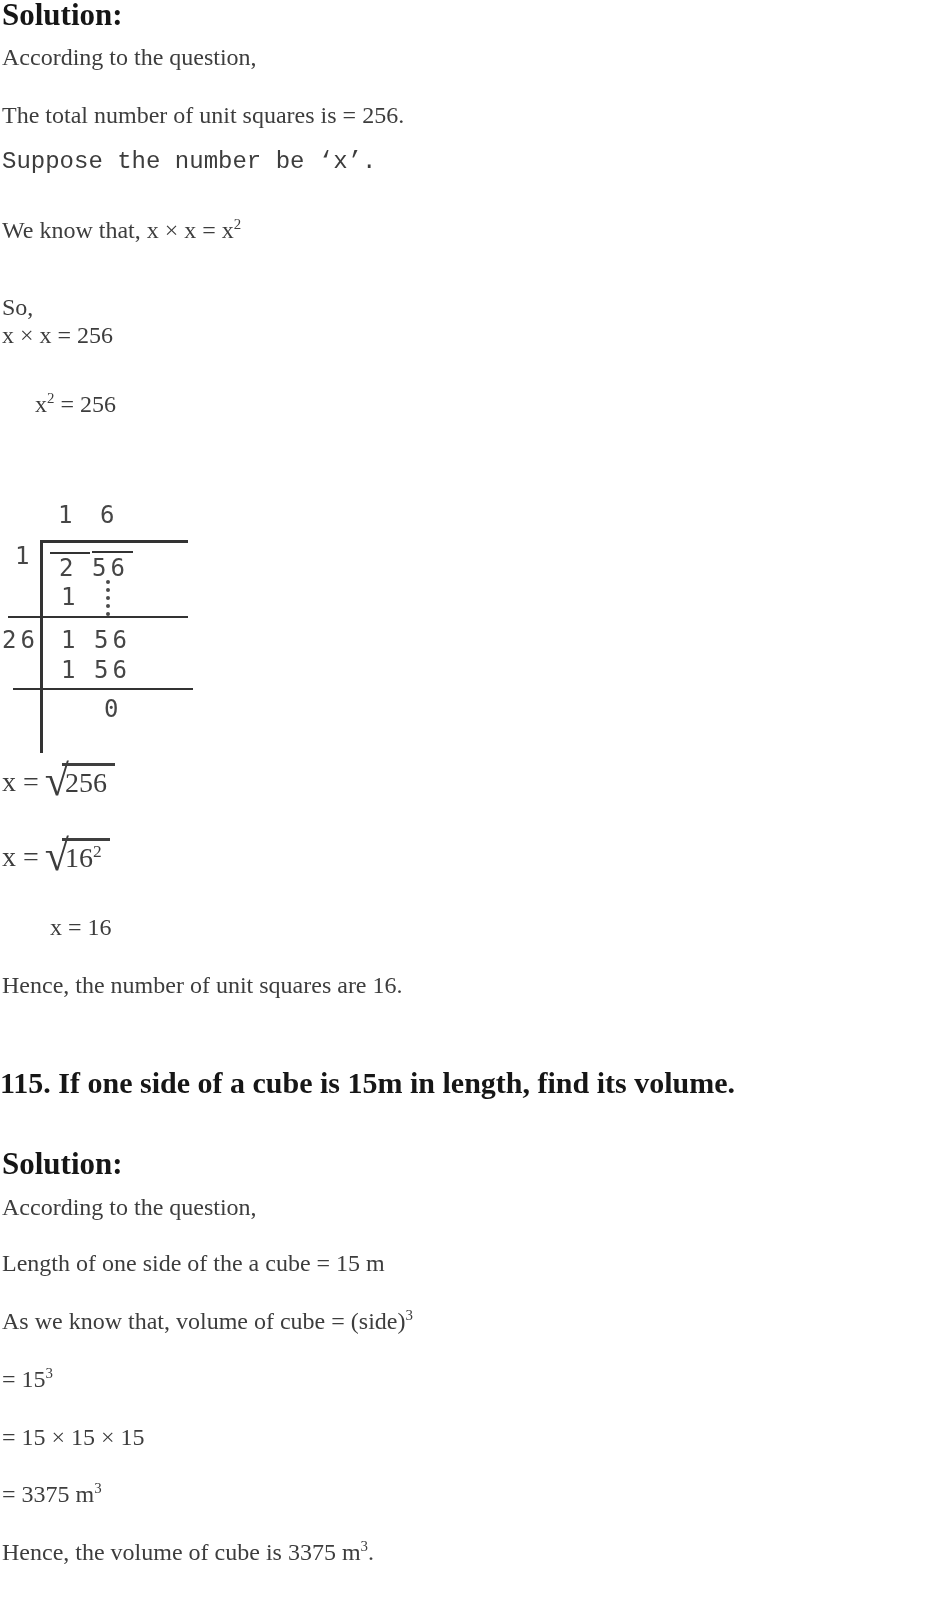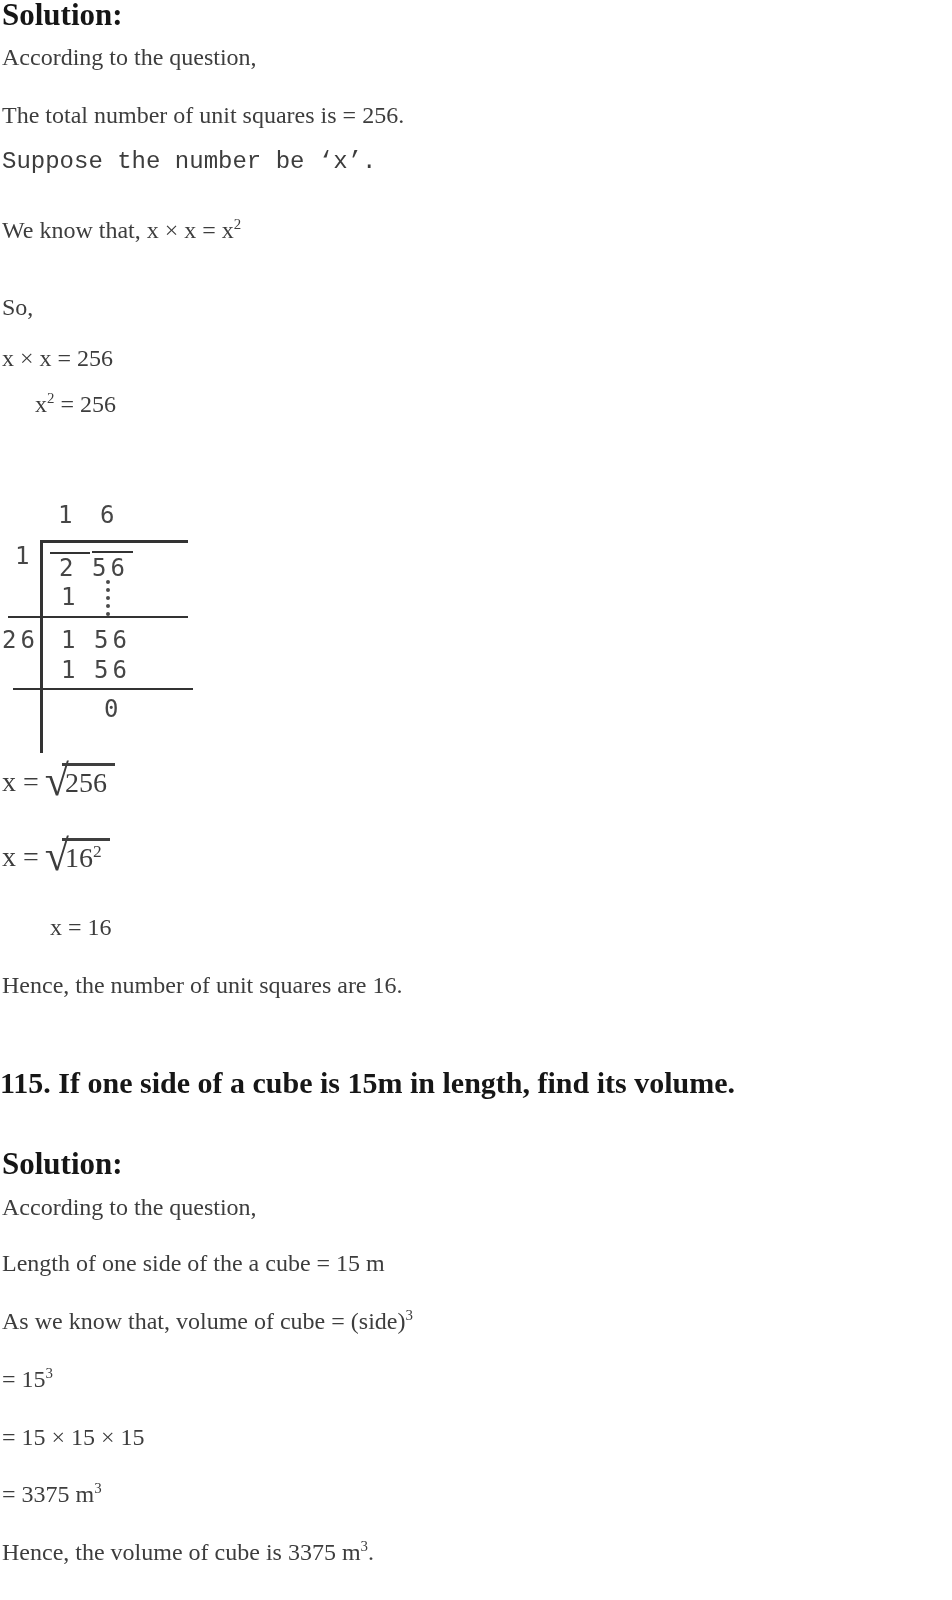--- a/index.html
+++ b/index.html
@@ -59,21 +59,21 @@
 
   <div class="h-solution" style="top:-3px;">Solution:</div>
 
   <div class="p" style="top:39px;">According to the question,</div>
   <div class="p" style="top:97px;">The total number of unit squares is = 256.</div>
   <div class="p" style="top:144px;font-family:Liberation Mono, monospace;">Suppose the number be ‘x’.</div>
 
   <div class="p" style="top:212px;"><span>We know that, x × x = x</span><span class="sup">2</span></div>
 
   <div class="p" style="top:271px;margin-top:18px;">So,</div>
-  <div class="p" style="top:340px;">x × x = 256</div>
+  <div class="p" style="top:317px;">x × x = 256</div>
 
   <div class="p" style="top:386px;left:35px;"><span>x</span><span class="sup">2</span><span> = 256</span></div>
 
 
   <div id="division">
 
     <div class="d" style="left:58px;top:1px;">1</div>
     <div class="d" style="left:100px;top:1px;">6</div>
 
     <div class="ln" style="left:40px;top:40px;width:148px;height:3px;"></div>

